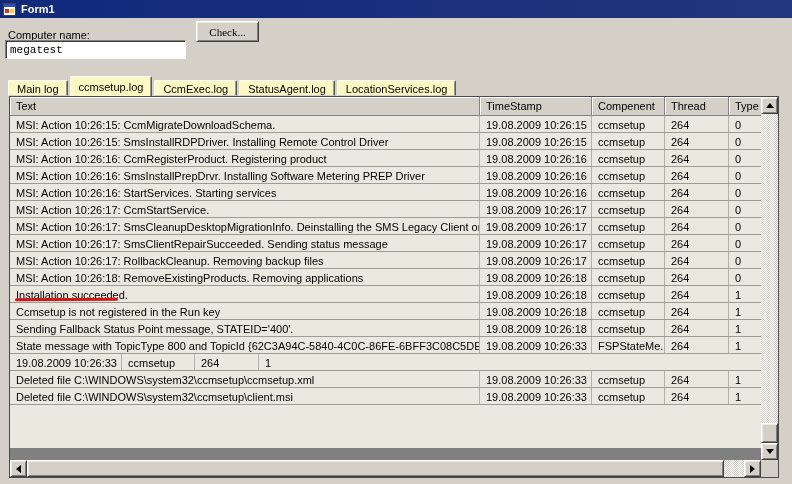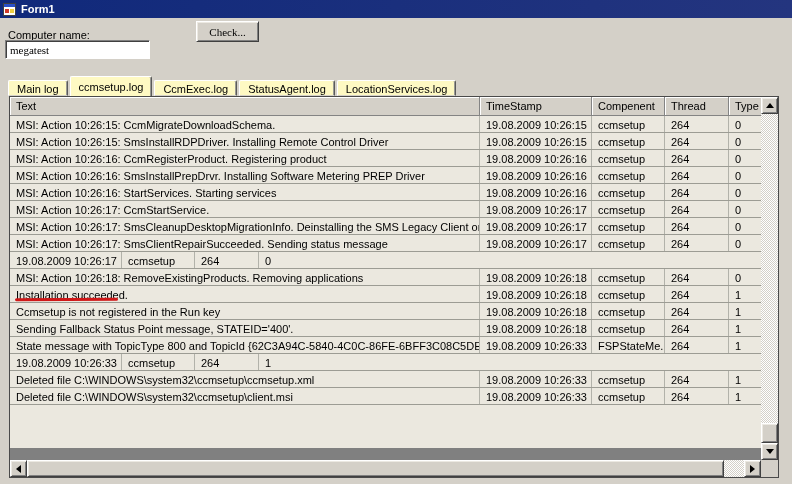--- a/index.html
+++ b/index.html
@@ -14,24 +14,24 @@
   .titlebar {
     position:absolute; left:0; top:0; width:792px; height:18px;
     background:linear-gradient(to right, var(--titlebar_start,#10297b), var(--titlebar_end,#24357f));
     display:flex; align-items:center; padding-left:3px;
   }
   .titlebar .title { color:#fff; font-weight:bold; margin-left:5px; font-size:11px; }
 
   
   .lbl-computer { position:absolute; left:8px; top:29px; }
   .txt-computer {
-    position:absolute; left:5px; top:40px; width:145px; height:19px;
+    position:absolute; left:5px; top:40px; width:181px; height:19px;
     background:#fff; border:1px solid; border-color:#808080 #fff #fff #808080;
     box-shadow: inset 1px 1px 0 #404040;
-    padding:1px 4px; font-family:Liberation Serif, serif; font-size:11px; outline:none;
+    padding:1px 4px; font-family:Liberation Mono, monospace; font-size:11px; outline:none;
   }
   .btn3d {
     background:#d4d0c8; border:1px solid; border-color:#fff #404040 #404040 #fff;
     box-shadow: inset 1px 1px 0 #ece9e2, inset -1px -1px 0 #808080;
   }
   .btn-check {
     position:absolute; left:196px; top:21px; width:63px; height:21px;
     font-family:Liberation Serif, serif; font-size:11px; cursor:default;
   }
 
@@ -179,20 +179,21 @@
           <div class="cell c-type">0</div>
         </div>
         <div class="row">
           <div class="cell c-text">MSI: Action 10:26:17: SmsClientRepairSucceeded. Sending status message</div>
           <div class="cell c-ts">19.08.2009 10:26:17</div>
           <div class="cell c-comp">ccmsetup</div>
           <div class="cell c-thread">264</div>
           <div class="cell c-type">0</div>
         </div>
         <div class="row">
+          <div class="cell c-text">MSI: Action 10:26:17: RollbackCleanup. Removing backup files</div>
           <div class="cell c-ts">19.08.2009 10:26:17</div>
           <div class="cell c-comp">ccmsetup</div>
           <div class="cell c-thread">264</div>
           <div class="cell c-type">0</div>
         </div>
         <div class="row">
           <div class="cell c-text">MSI: Action 10:26:18: RemoveExistingProducts. Removing applications</div>
           <div class="cell c-ts">19.08.2009 10:26:18</div>
           <div class="cell c-comp">ccmsetup</div>
           <div class="cell c-thread">264</div>

